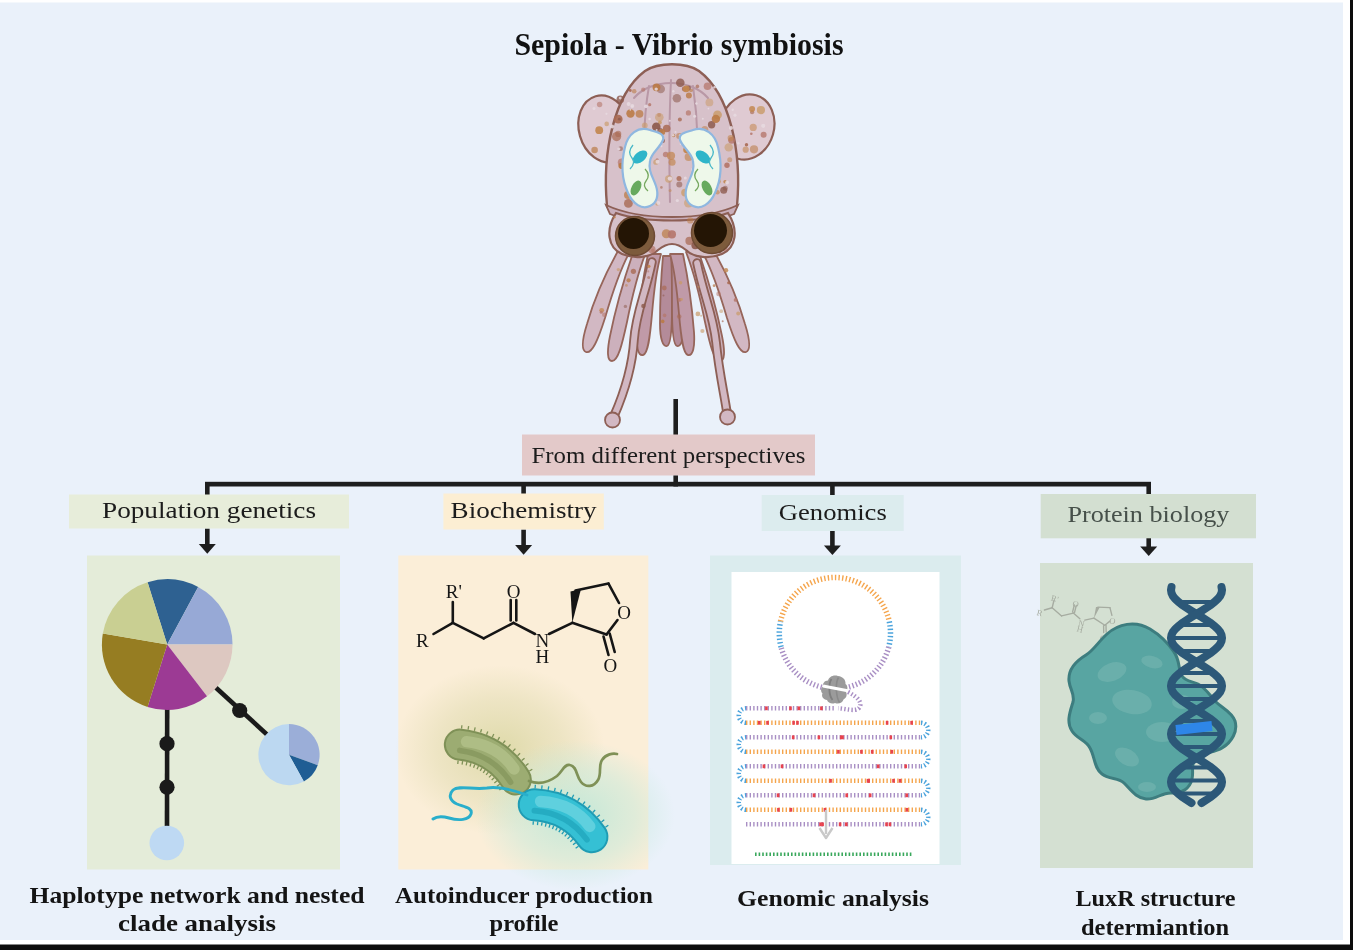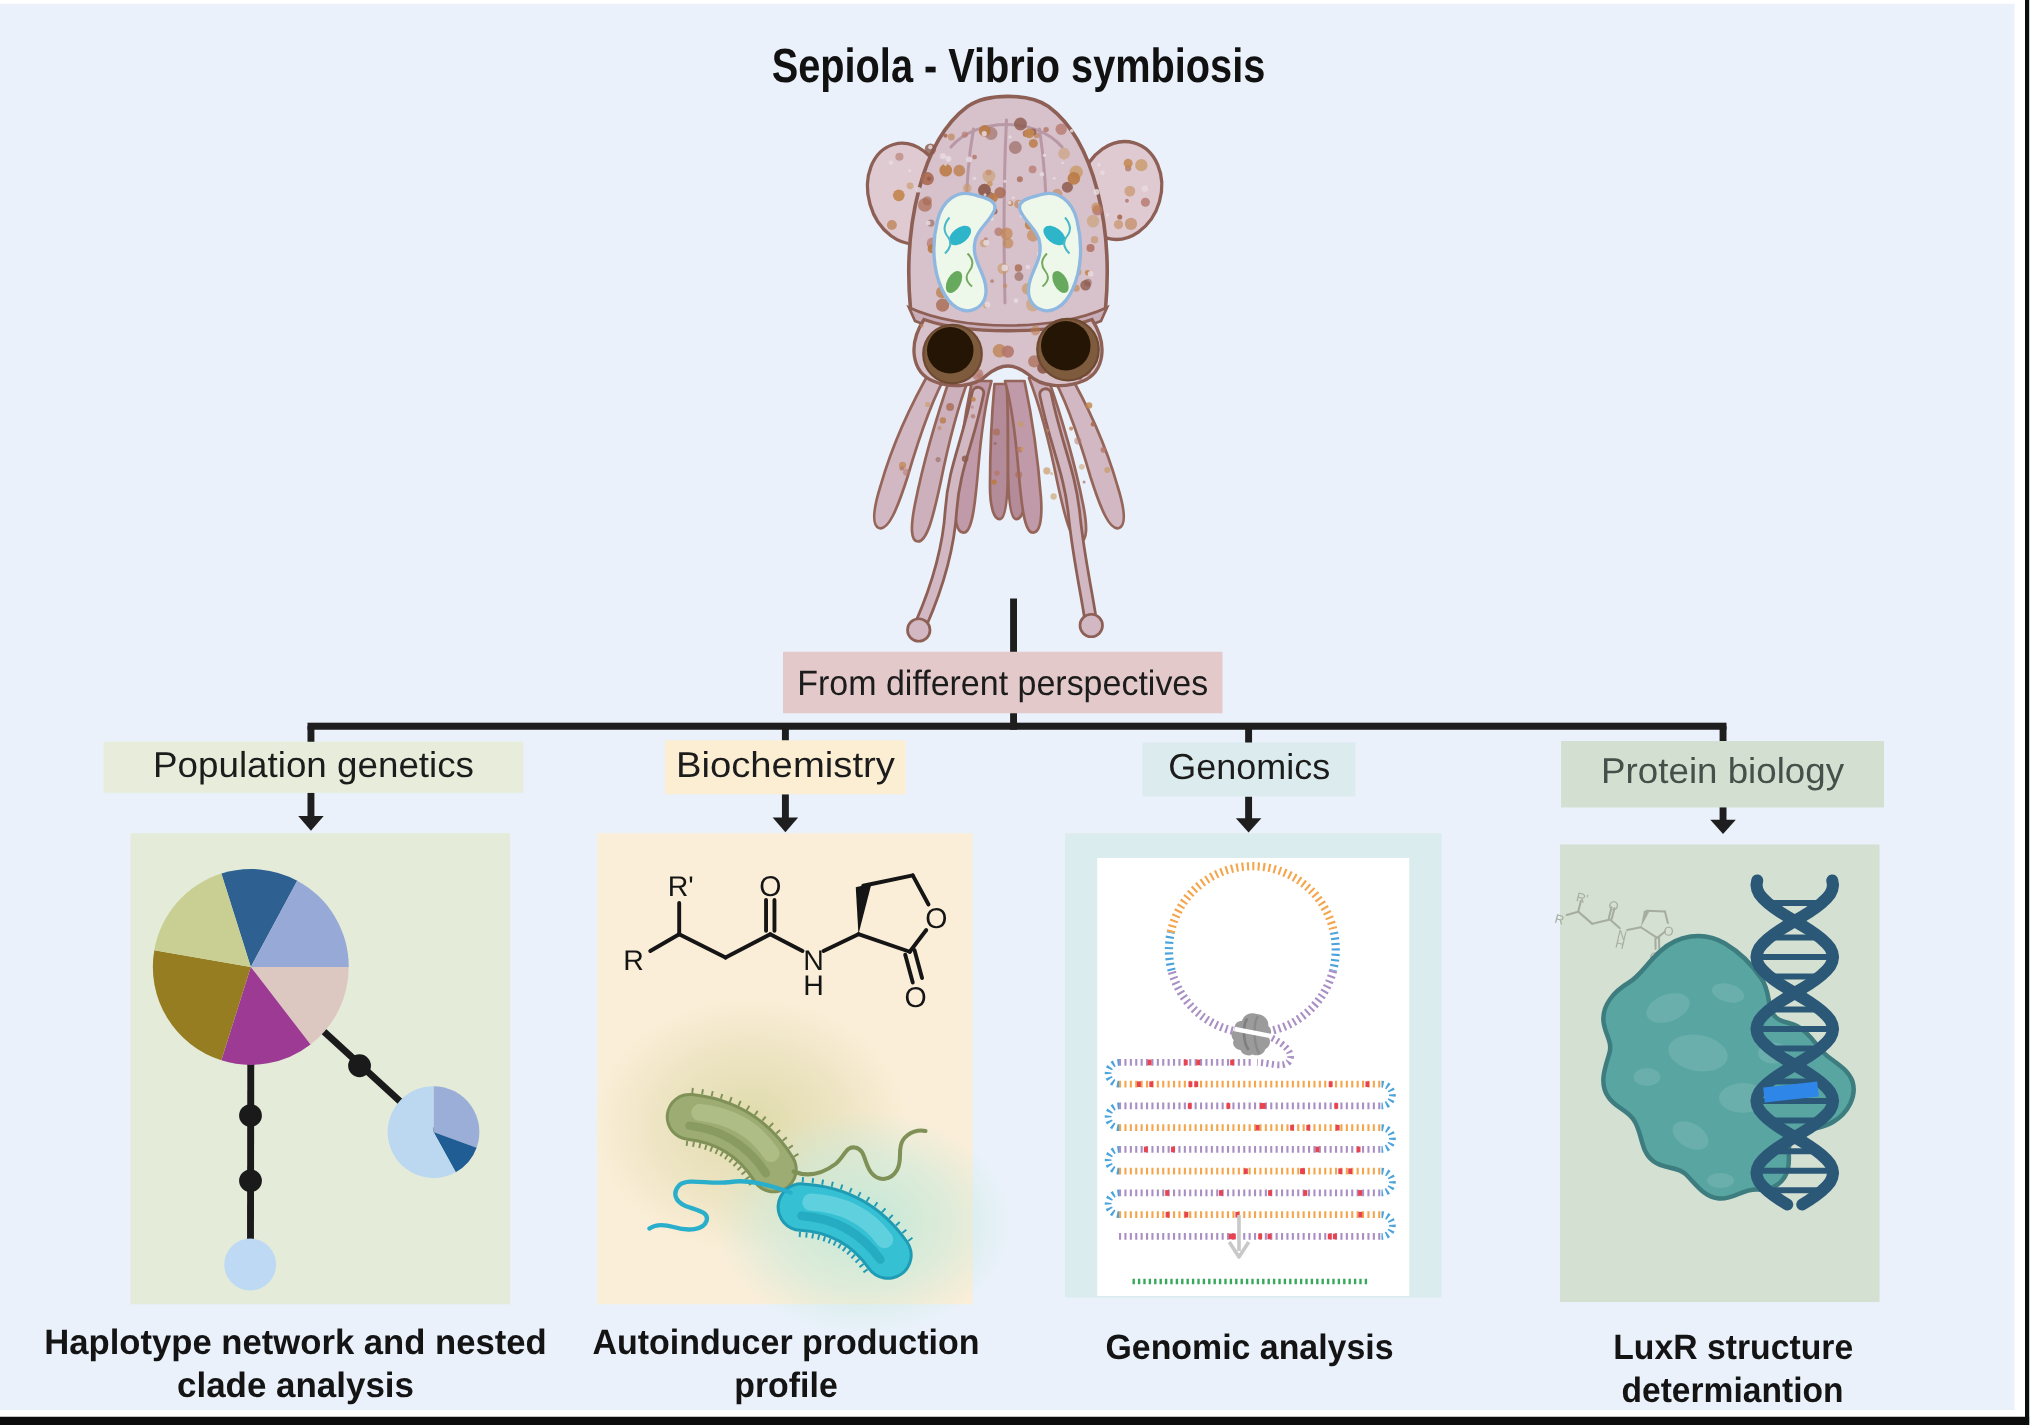--- a/index.html
+++ b/index.html
@@ -1,16 +1,16 @@
 <!DOCTYPE html>
 <html><head><meta charset="utf-8">
 <style>
 html,body{margin:0;padding:0;background:#fff;}
-#canvas{position:relative;width:1353px;height:950px;overflow:hidden;background:#86efac;
- font-family:Liberation Sans, sans-serif;}
+#canvas{position:relative;width:1353px;height:950px;overflow:hidden;background:#d946ef;
+ font-family:Liberation Serif, serif;}
 </style></head><body>
 <div id="canvas">
 <svg width="1353" height="950" viewBox="0 0 1353 950">
 <defs>
  <radialGradient id="glowG" cx="50%" cy="50%" r="50%">
    <stop offset="0%" stop-color="#d9d6a0" stop-opacity="0.85"></stop>
    <stop offset="60%" stop-color="#ddd9ab" stop-opacity="0.45"></stop>
    <stop offset="100%" stop-color="#ddd9ab" stop-opacity="0"></stop>
  </radialGradient>
  <radialGradient id="glowT" cx="50%" cy="50%" r="50%">

